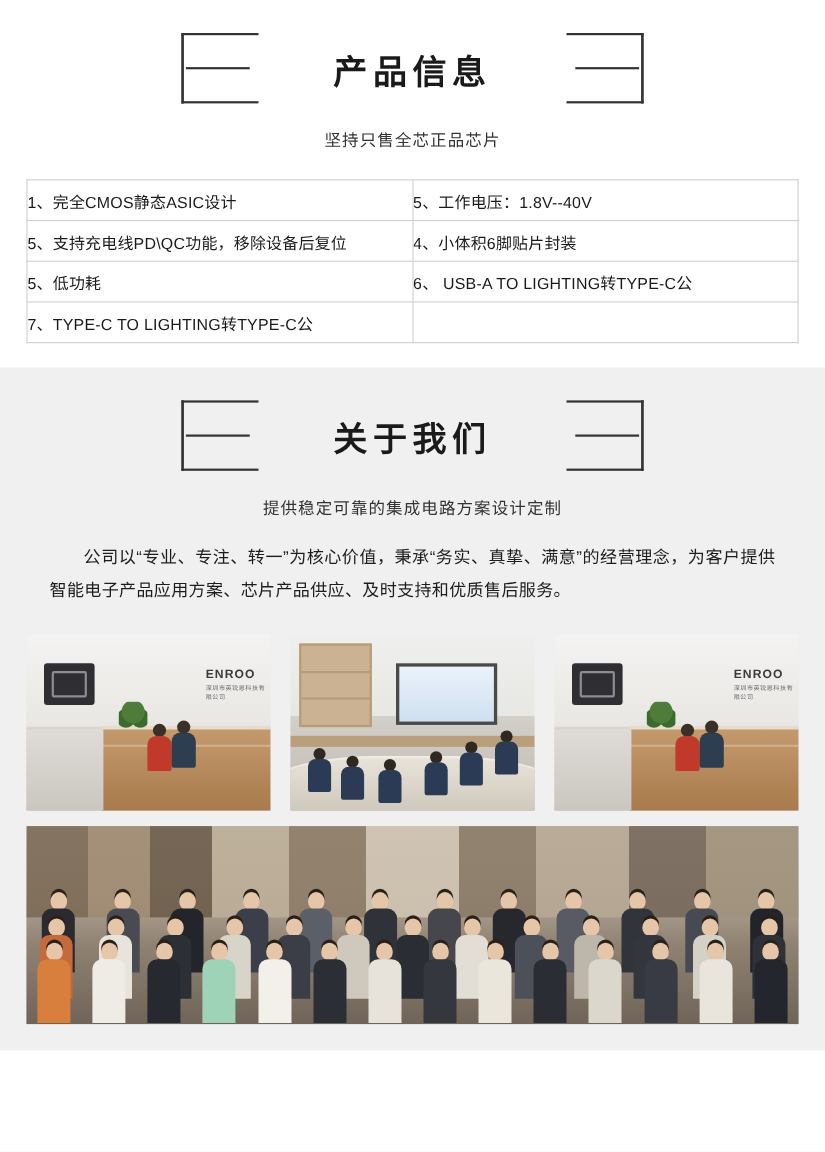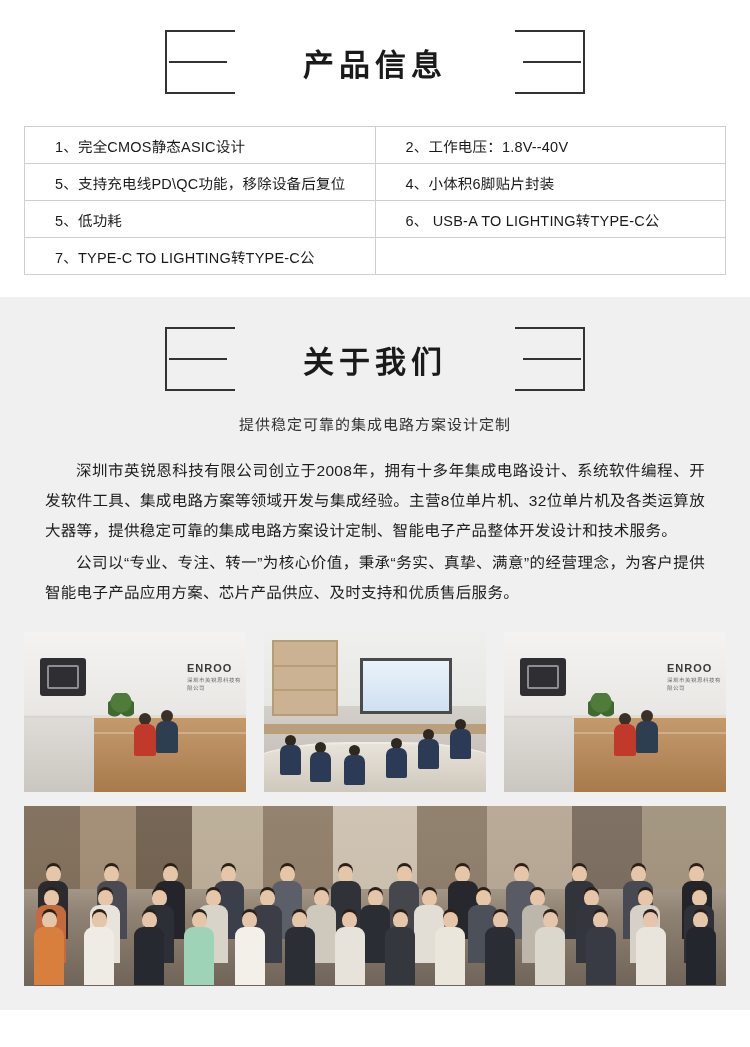--- a/index.html
+++ b/index.html
@@ -105,21 +105,21 @@
     margin: 26px auto 0 auto;
   }
   table.spec-table {
     width: 100%;
     border-collapse: collapse;
     table-layout: fixed;
   }
   table.spec-table td {
     border: 1px solid #cfcfcf;
     height: 36px;
-    padding: 0 30px;
+    padding: 0 0;
     font-size: 14.5px;
     color: #1a1a1a;
     vertical-align: middle;
     letter-spacing: 0.2px;
     white-space: nowrap;
     overflow: hidden;
   }
   table.spec-table td.empty {
     background: #ffffff;
   }
@@ -364,27 +364,28 @@
         <span class="corner c-tl"></span>
         <span class="corner c-tr"></span>
         <span class="corner c-bl"></span>
         <span class="corner c-br"></span>
         <span class="bar-l"></span>
         <span class="bar-r"></span>
         <div class="title-text">产品信息</div>
       </div>
     </div>
 
+    <div class="subtitle">坚持只售全芯正品芯片</div>
 
     <div class="spec-table-wrap">
       <table class="spec-table">
         <tbody>
           <tr>
             <td>1、完全CMOS静态ASIC设计</td>
-            <td>2、工作电压：1.8V--40V</td>
+            <td>5、工作电压：1.8V--40V</td>
           </tr>
           <tr>
             <td>5、支持充电线PD\QC功能，移除设备后复位</td>
             <td>4、小体积6脚贴片封装</td>
           </tr>
           <tr>
             <td>5、低功耗</td>
             <td>6、 USB-A TO LIGHTING转TYPE-C公</td>
           </tr>
           <tr>
@@ -406,21 +407,20 @@
         <span class="corner c-br"></span>
         <span class="bar-l"></span>
         <span class="bar-r"></span>
         <div class="title-text">关于我们</div>
       </div>
     </div>
 
     <div class="subtitle">提供稳定可靠的集成电路方案设计定制</div>
 
     <div class="about-body">
-      <p>深圳市英锐恩科技有限公司创立于2008年，拥有十多年集成电路设计、系统软件编程、开发软件工具、集成电路方案等领域开发与集成经验。主营8位单片机、32位单片机及各类运算放大器等，提供稳定可靠的集成电路方案设计定制、智能电子产品整体开发设计和技术服务。</p>
       <p>公司以“专业、专注、转一”为核心价值，秉承“务实、真挚、满意”的经营理念，为客户提供智能电子产品应用方案、芯片产品供应、及时支持和优质售后服务。</p>
     </div>
 
     <div class="photo-row">
 
       <div class="photo small ph-reception">
         <div class="wall"></div>
         <div class="logo-box"></div>
         <div class="brand">
           ENROO<small>深圳市英锐恩科技有限公司</small>

